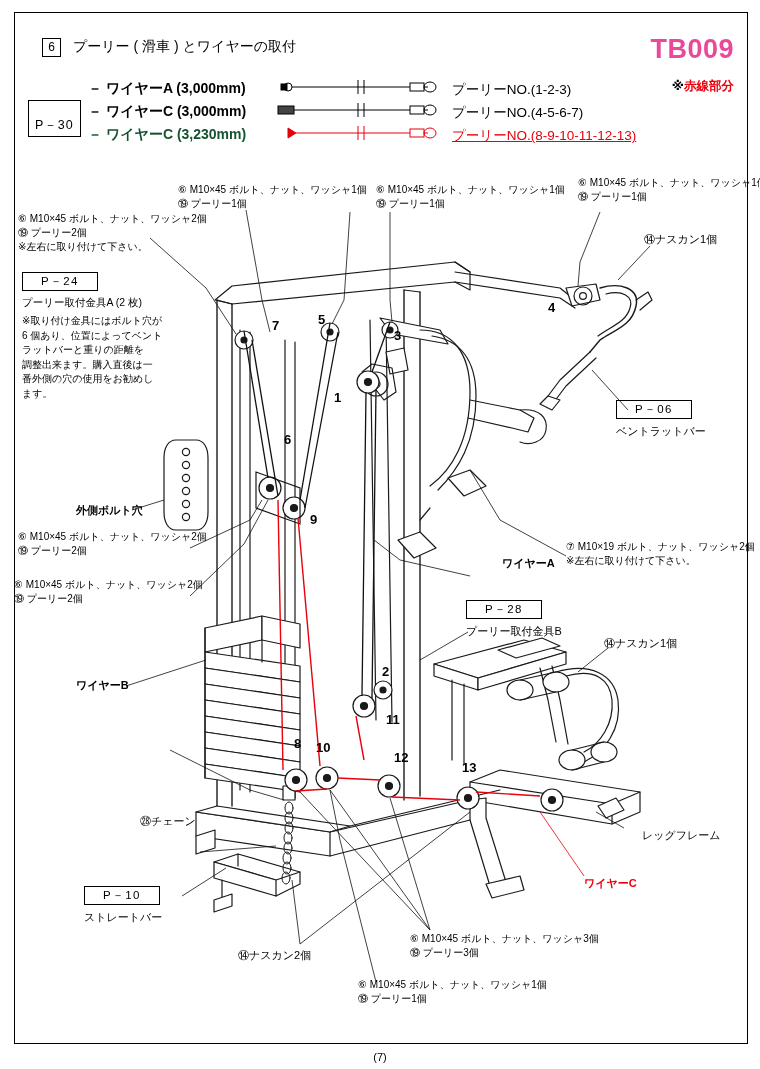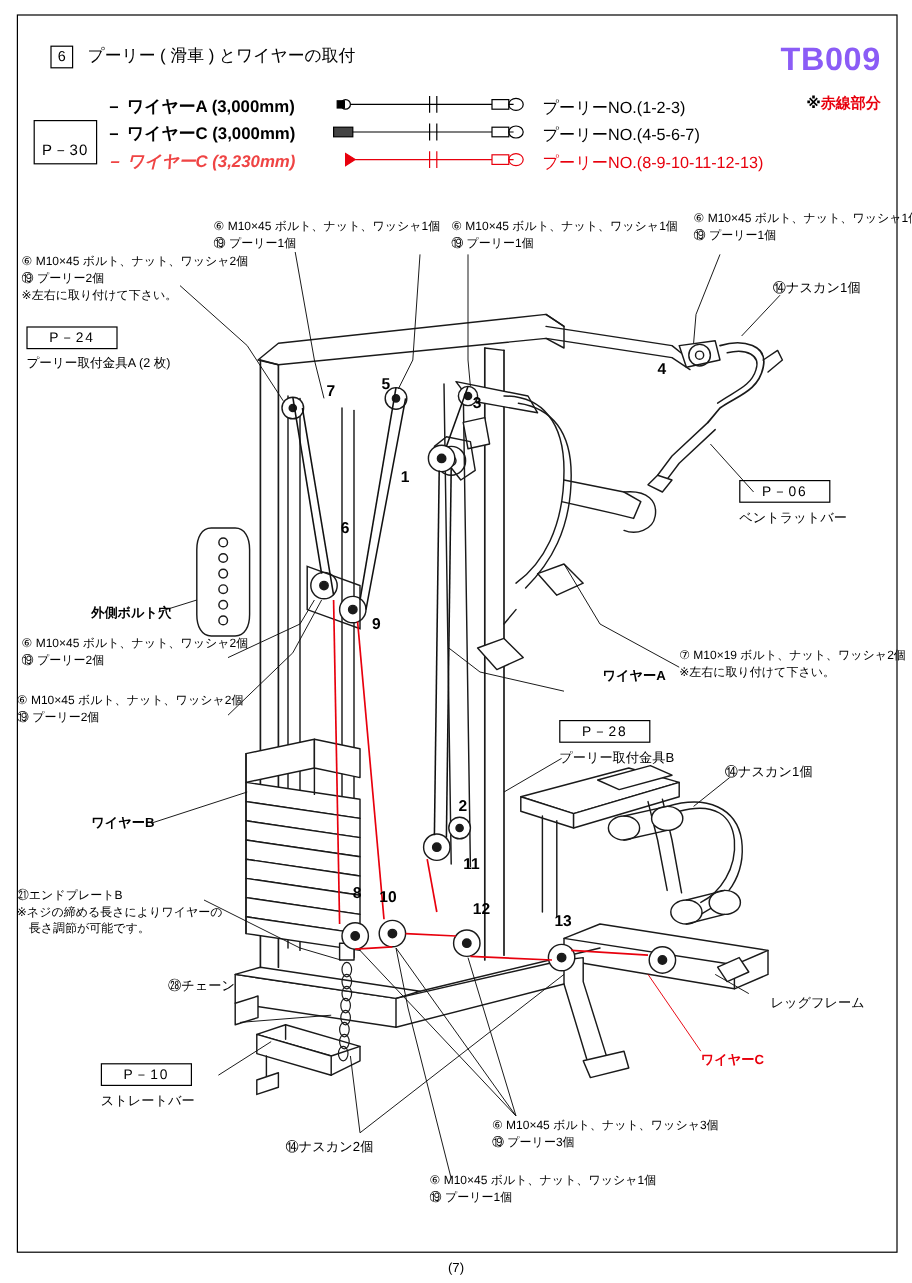--- a/index.html
+++ b/index.html
@@ -3,28 +3,28 @@
 <meta charset="utf-8">
 <style>
   html,body{margin:0;padding:0;background:#fff;}
   body{width:760px;height:1069px;position:relative;font-family:"Liberation Sans","DejaVu Sans",sans-serif;color:#000;}
   .page{position:absolute;left:0;top:0;width:760px;height:1069px;overflow:hidden;}
   .frame{position:absolute;left:14px;top:12px;width:732px;height:1030px;border:1.5px solid #000;}
   .num-box{display:inline-block;border:1.5px solid #000;width:17px;height:17px;line-height:17px;text-align:center;font-size:12px;vertical-align:middle;}
   .hdr-l1{position:absolute;left:42px;top:20px;font-size:14px;white-space:nowrap;margin-top:18px;}
   .hdr-l1 .t{margin-left:8px;}
   .hdr-l2{position:absolute;left:68px;top:42px;font-size:16px;font-weight:bold;white-space:nowrap;letter-spacing:.3px;}
-  .tb009{position:absolute;right:26px;top:34px;font-size:27px;font-weight:bold;color:#8b5cf6;letter-spacing:.5px;}
+  .tb009{position:absolute;right:26px;top:34px;font-size:27px;font-weight:bold;color:#ec4899;letter-spacing:.5px;}
   .akasen{position:absolute;right:26px;top:78px;font-size:12.5px;color:#e8000d;font-weight:bold;white-space:nowrap;}
   .akasen .mark{color:#000;}
   .p30{position:absolute;left:28px;top:100px;border:1.5px solid #000;padding:16px 6px 2px 6px;font-size:12.5px;letter-spacing:1px;}
   .wrow{position:absolute;font-size:14px;font-weight:bold;white-space:nowrap;}
-  .wrow.red{color:#ef4444;font-style:italic;}
+  .wrow.red{color:#14532d;}
   .prow{position:absolute;font-size:13.5px;white-space:nowrap;}
-  .prow.red{color:#e8000d;}
+  .prow.red{color:#e8000d;text-decoration:underline;}
   .callout{position:absolute;font-size:10px;line-height:1.38;white-space:nowrap;}
   .cbox{position:absolute;border:1.5px solid #000;padding:1px 18px;font-size:11.5px;letter-spacing:1.5px;white-space:nowrap;}
   .lbl{position:absolute;font-size:11px;white-space:nowrap;}
   .lbl.b{font-weight:bold;margin-left:32px;}
   .lbl.red{color:#e8000d;font-weight:bold;}
   .numlbl{position:absolute;font-size:13px;font-weight:bold;}
   .blk{position:absolute;font-size:10px;line-height:1.45;}
   .footer{position:absolute;left:0;bottom:6px;width:760px;text-align:center;font-size:11px;}
   svg{position:absolute;left:0;top:0;}
 </style>
@@ -370,40 +370,41 @@
     <div>⑥ M10×45 ボルト、ナット、ワッシャ1個</div>
     <div>⑲ プーリー1個</div>
   </div>
 
   <div class="lbl" style="left:644px;top:232px;">⑭ナスカン1個</div>
   <div class="lbl" style="left:604px;top:636px;">⑭ナスカン1個</div>
   <div class="lbl" style="left:238px;top:948px;">⑭ナスカン2個</div>
 
   <div class="cbox" style="left:22px;top:272px;">P－24</div>
   <div class="lbl" style="left:22px;top:296px;font-size:10.5px;">プーリー取付金具A (2 枚)</div>
+  <div class="blk" style="left:22px;top:314px;width:150px;white-space:pre-line;">※取り付け金具にはボルト穴が
+6 個あり、位置によってベント
+ラットバーと重りの距離を
+調整出来ます。購入直後は一
+番外側の穴の使用をお勧めし
+ます。</div>
   <div class="lbl b" style="left:44px;top:503px;">外側ボルト穴</div>
 
   <div class="cbox" style="left:466px;top:600px;">P－28</div>
   <div class="lbl" style="left:466px;top:624px;">プーリー取付金具B</div>
 
   <div class="cbox" style="left:616px;top:400px;">P－06</div>
   <div class="lbl" style="left:616px;top:424px;">ベントラットバー</div>
 
   <div class="cbox" style="left:84px;top:886px;">P－10</div>
   <div class="lbl" style="left:84px;top:910px;">ストレートバー</div>
 
   <div class="lbl b" style="left:470px;top:556px;">ワイヤーA</div>
   <div class="lbl b" style="left:44px;top:678px;">ワイヤーB</div>
   <div class="lbl red" style="left:584px;top:876px;">ワイヤーC</div>
 
-  <div class="callout" style="left:14px;top:740px;">
-    <div>㉑エンドプレートB</div>
-    <div>※ネジの締める長さによりワイヤーの</div>
-    <div>　長さ調節が可能です。</div>
-  </div>
 
   <div class="lbl" style="left:140px;top:814px;">㉘チェーン</div>
   <div class="lbl" style="left:642px;top:828px;">レッグフレーム</div>
 
   <div class="numlbl" style="left:334px;top:390px;">1</div>
   <div class="numlbl" style="left:382px;top:664px;">2</div>
   <div class="numlbl" style="left:394px;top:328px;">3</div>
   <div class="numlbl" style="left:548px;top:300px;">4</div>
   <div class="numlbl" style="left:318px;top:312px;">5</div>
   <div class="numlbl" style="left:284px;top:432px;">6</div>

